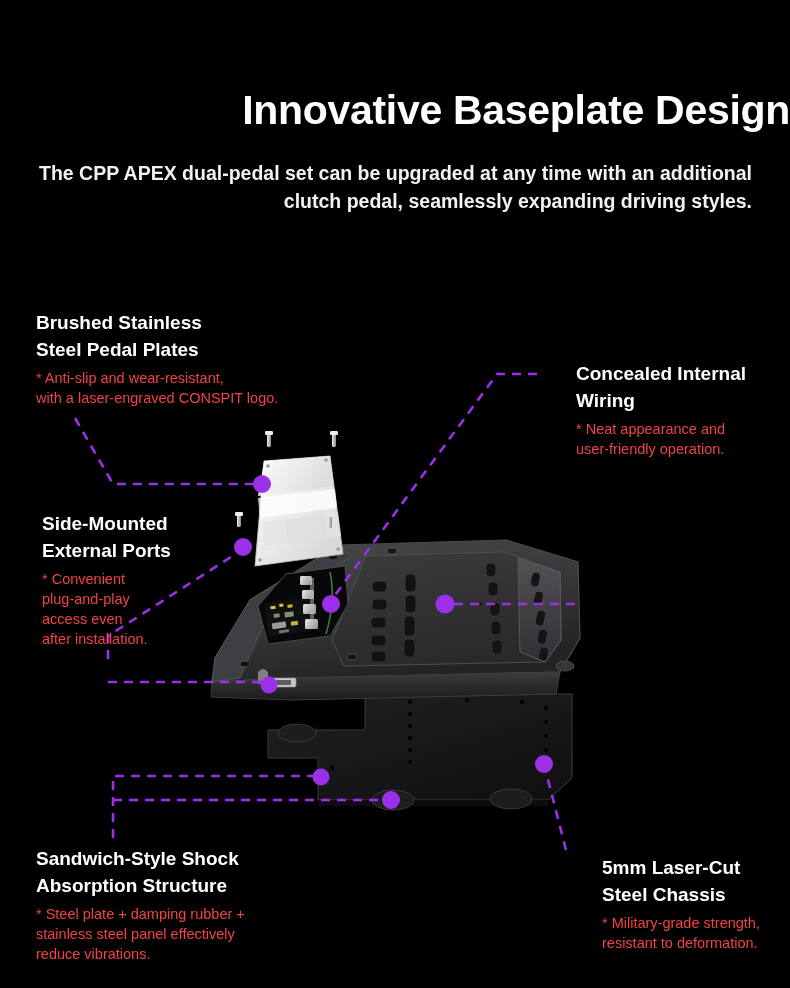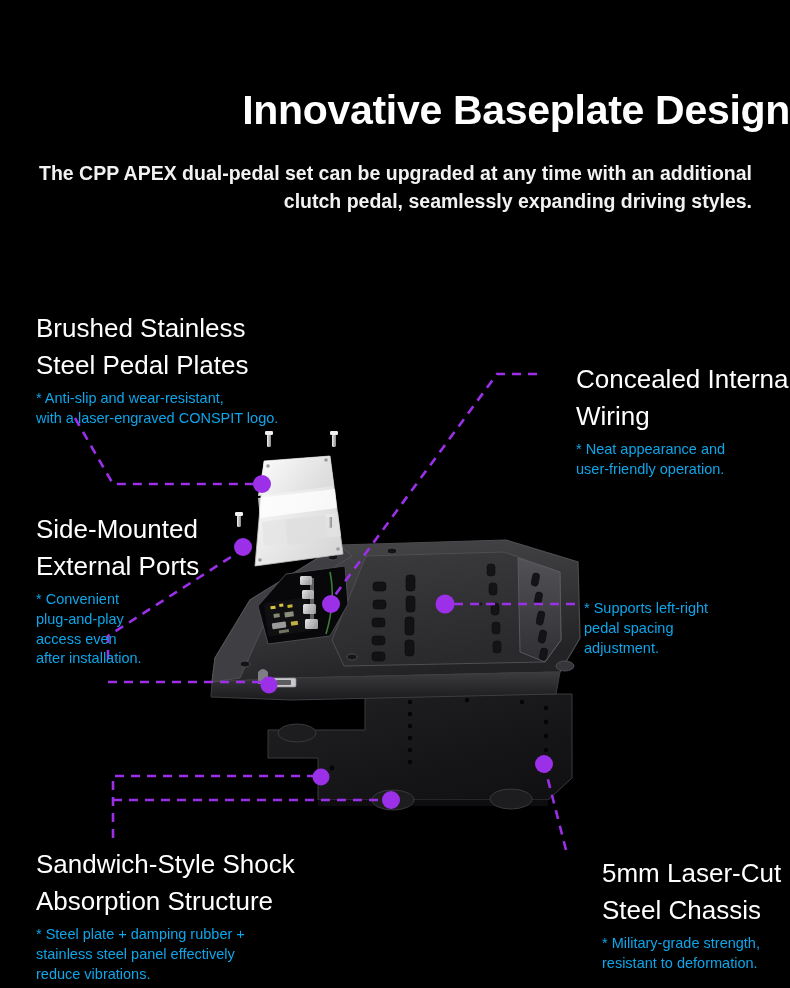--- a/index.html
+++ b/index.html
@@ -22,31 +22,31 @@
   }
   #subtitle {
     font-size:19.5px; font-weight:700; line-height:1.42;
     margin-top:27px; color:#f2f2f2;
     padding:0 38px;
   }
 
   
   .callout { position:absolute; }
   .callout .c-title {
-    font-size:26px; font-weight:400; line-height:1.42;
+    font-size:19px; font-weight:700; line-height:1.42;
     color:#ffffff; white-space:pre-line;
   }
   .callout .c-desc {
     font-size:14.5px; font-weight:400; line-height:1.37;
-    color:#0ea5e9; margin-top:5px; white-space:pre-line;
+    color:#ef4444; margin-top:5px; white-space:pre-line;
   }
 
   #callout-pedal-plates     { left:36px;  top:310px; width:300px; }
   #callout-internal-wiring  { left:576px; top:361px; width:244px; }
-  #callout-external-ports   { left:36px;  top:511px; width:210px; }
+  #callout-external-ports   { left:42px;  top:511px; width:210px; }
   #callout-mounting-zone    { left:584px; top:594px; width:206px; }
   #callout-shock-absorption { left:36px;  top:846px; width:320px; }
   #callout-steel-chassis    { left:556px; top:855px; width:234px;margin-left:46px; }
 
   
   #leaders { position:absolute; left:0; top:0; width:790px; height:988px; pointer-events:none; }
 
   
   #product { position:absolute; left:0; top:0; width:790px; height:988px; }
 </style>
@@ -301,23 +301,20 @@
 <div class="callout" id="callout-external-ports">
   <div class="c-title">Side-Mounted
 External Ports</div>
   <div class="c-desc">* Convenient
 plug-and-play
 access even
 after installation.</div>
 </div>
 
 <div class="callout" id="callout-mounting-zone">
-  <div class="c-desc">* Supports left-right
-pedal spacing
-adjustment.</div>
 </div>
 
 <div class="callout" id="callout-shock-absorption">
   <div class="c-title">Sandwich-Style Shock
 Absorption Structure</div>
   <div class="c-desc">* Steel plate + damping rubber +
 stainless steel panel effectively
 reduce vibrations.</div>
 </div>
 

